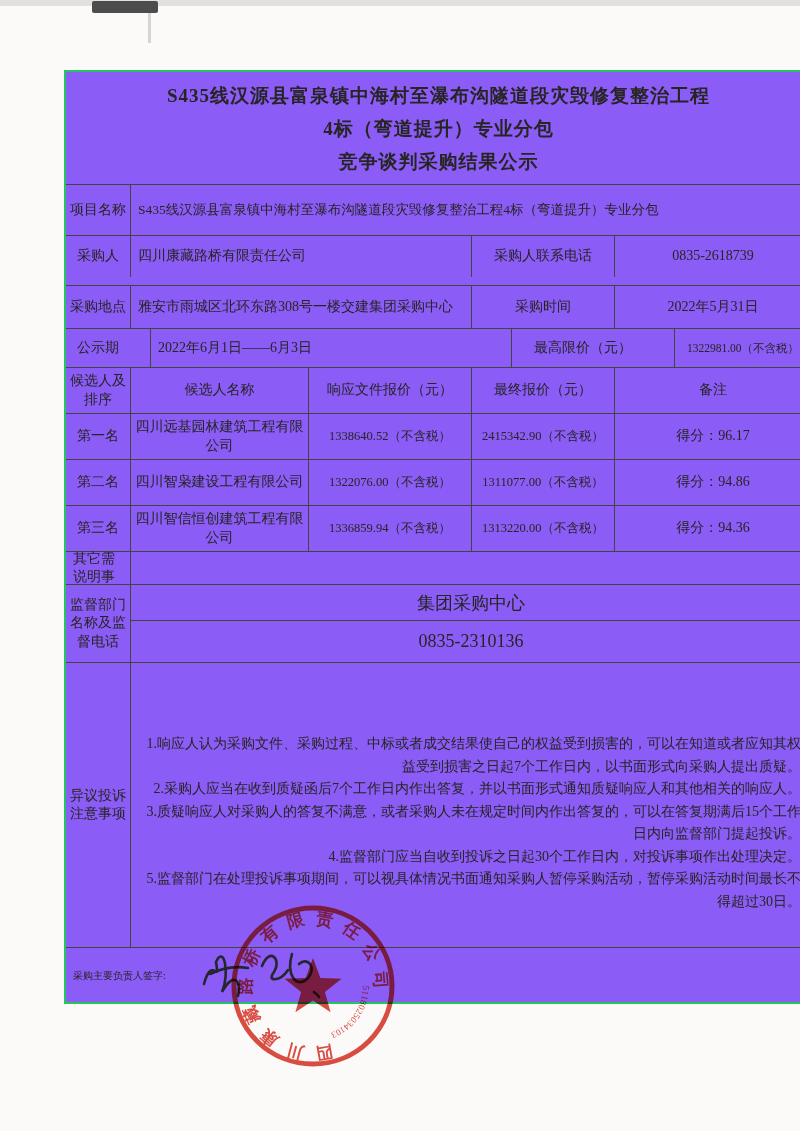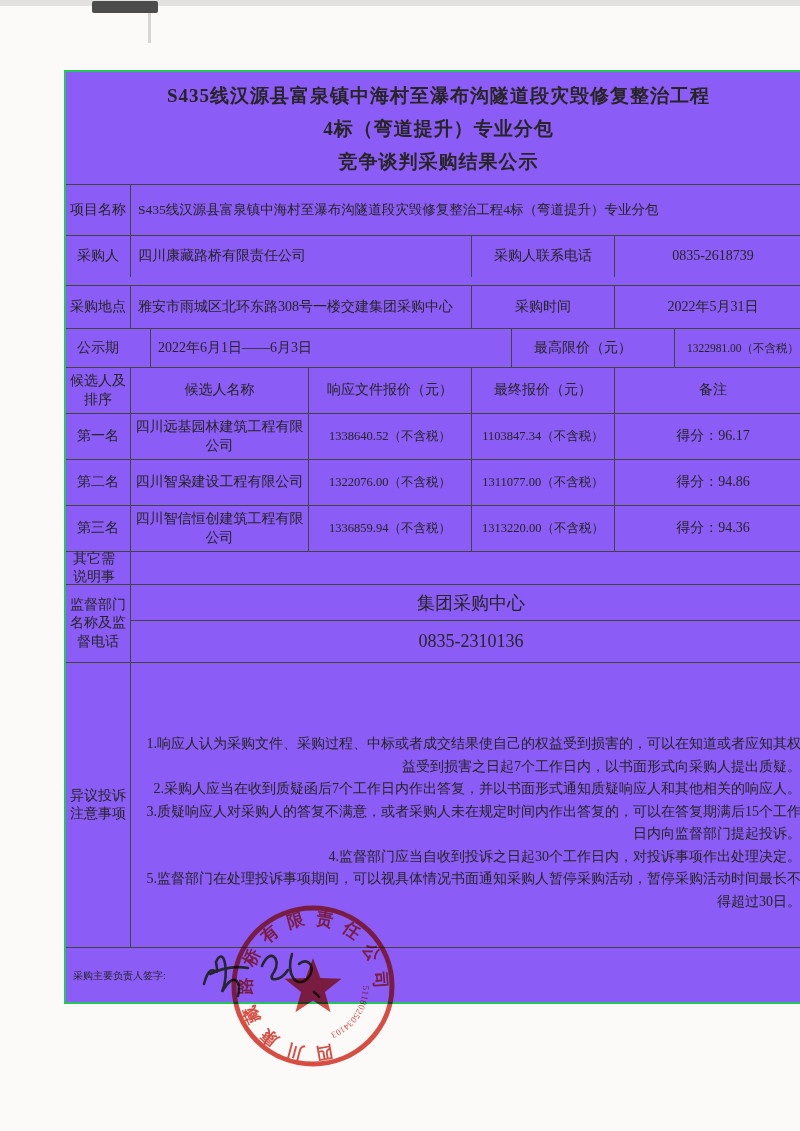--- a/index.html
+++ b/index.html
@@ -99,21 +99,21 @@
       <div class="cell w-name">候选人名称</div>
       <div class="cell w-resp">响应文件报价（元）</div>
       <div class="cell w-final">最终报价（元）</div>
       <div class="cell w-rem">备注</div>
     </div>
 
     <div class="row r-cand">
       <div class="cell w-label">第一名</div>
       <div class="cell w-name">四川远基园林建筑工程有限公司</div>
       <div class="cell w-resp fs-s">1338640.52（不含税）</div>
-      <div class="cell w-final fs-s">1103847.34（不含税）</div>
+      <div class="cell w-final fs-s">2415342.90（不含税）</div>
       <div class="cell w-rem">得分：96.17</div>
     </div>
 
     <div class="row r-cand">
       <div class="cell w-label">第二名</div>
       <div class="cell w-name">四川智枭建设工程有限公司</div>
       <div class="cell w-resp fs-s">1322076.00（不含税）</div>
       <div class="cell w-final fs-s">1311077.00（不含税）</div>
       <div class="cell w-rem">得分：94.86</div>
     </div>

